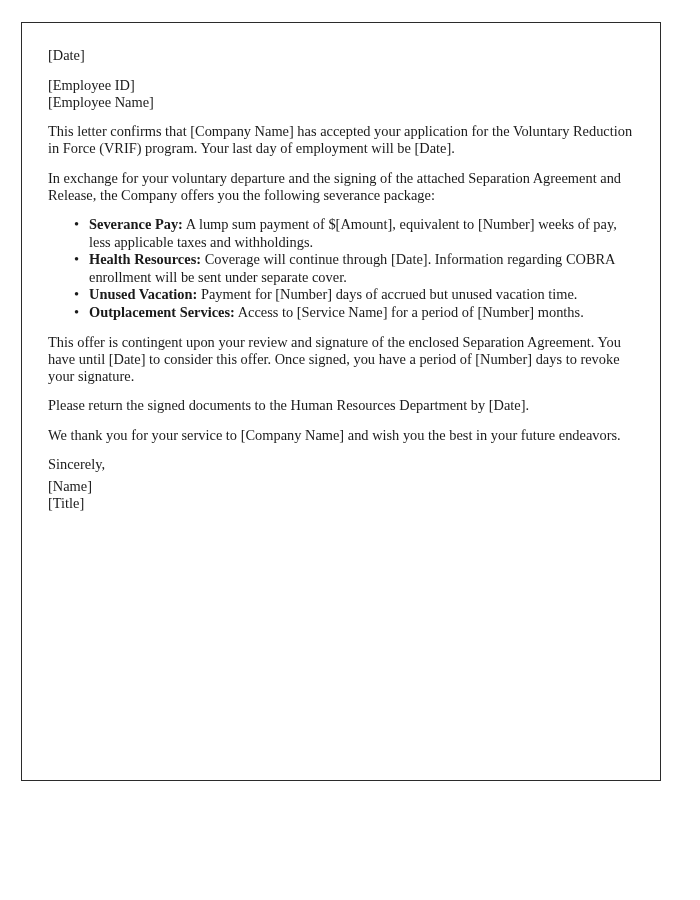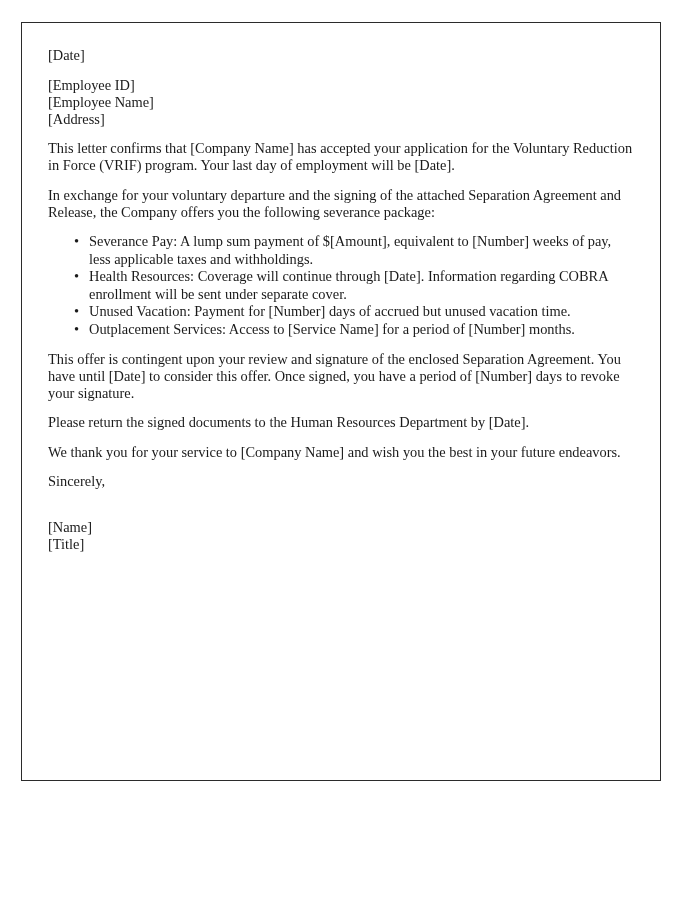--- a/index.html
+++ b/index.html
@@ -58,39 +58,38 @@
     margin: 0;
     line-height: 17.5px;
   }
   .benefits-list li .bullet-dot {
     position: absolute;
     left: 26px;
     top: 0;
     line-height: 17.5px;
   }
   .benefits-list li .term {
-    font-weight: normal;
+    font-weight: bold;
   }
 
   .sig-gap {
-    margin-bottom: 29px;
+    margin-bottom: 5px;
   }
 </style>
 </head>
 <body>
 
 <div class="page-frame">
   <div class="letter-body">
 
     <p class="para">[Date]</p>
 
     <div class="block-lines">
       <span class="line">[Employee ID]</span>
       <span class="line">[Employee Name]</span>
-      <span class="line">[Address]</span>
     </div>
 
 
 
     <p class="para">This letter confirms that [Company Name] has accepted your application for the Voluntary Reduction in Force (VRIF) program. Your last day of employment will be [Date].</p>
 
     <p class="para">In exchange for your voluntary departure and the signing of the attached Separation Agreement and Release, the Company offers you the following severance package:</p>
 
     <ul class="benefits-list">
       <li>

